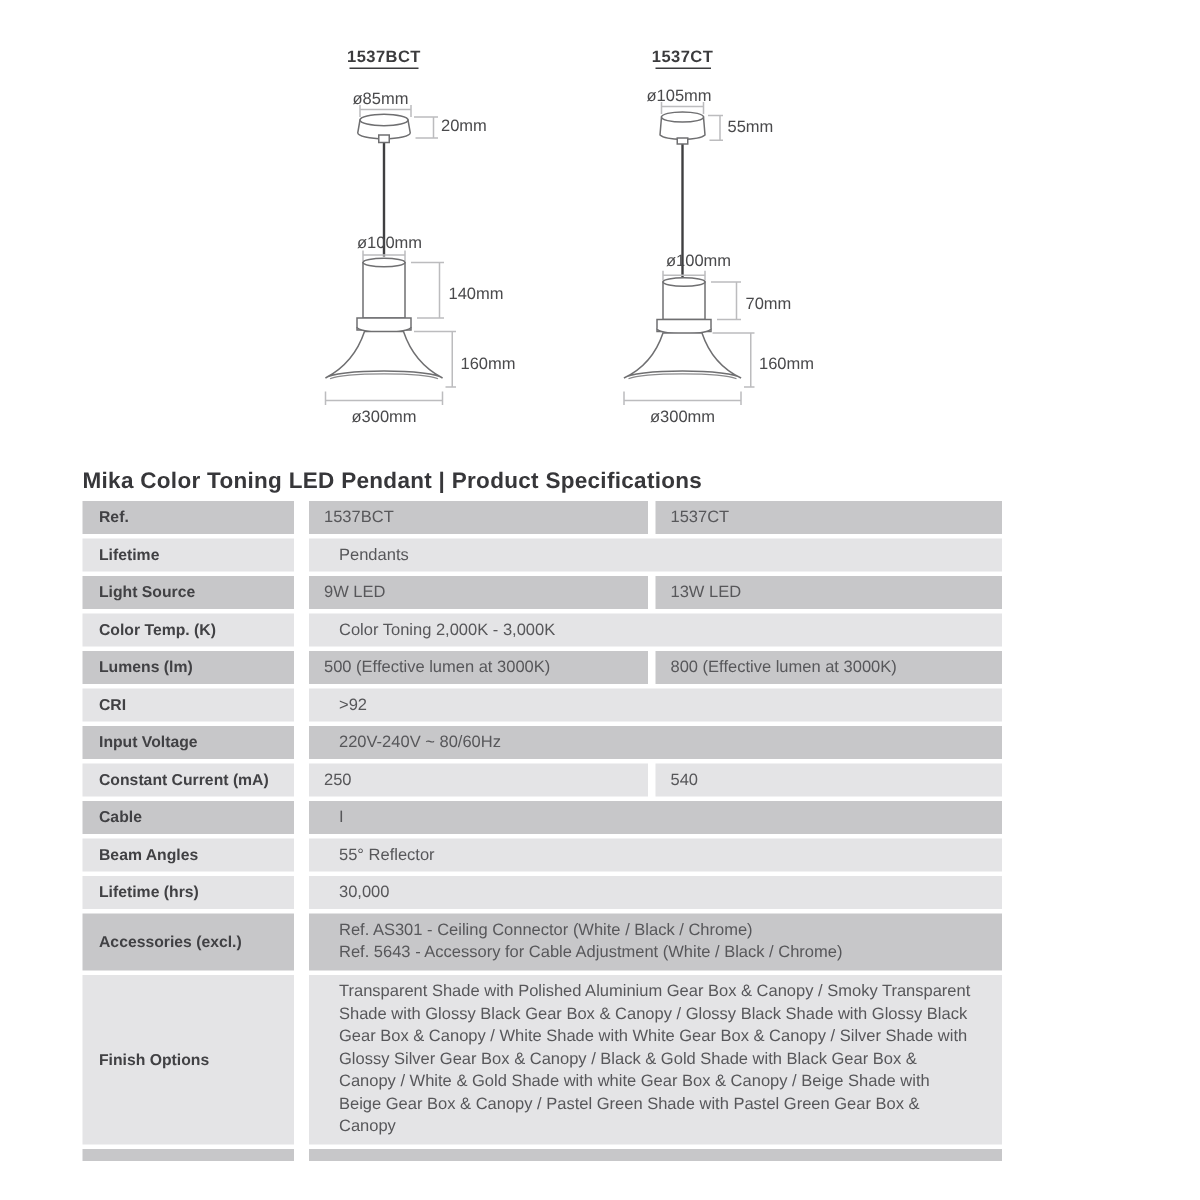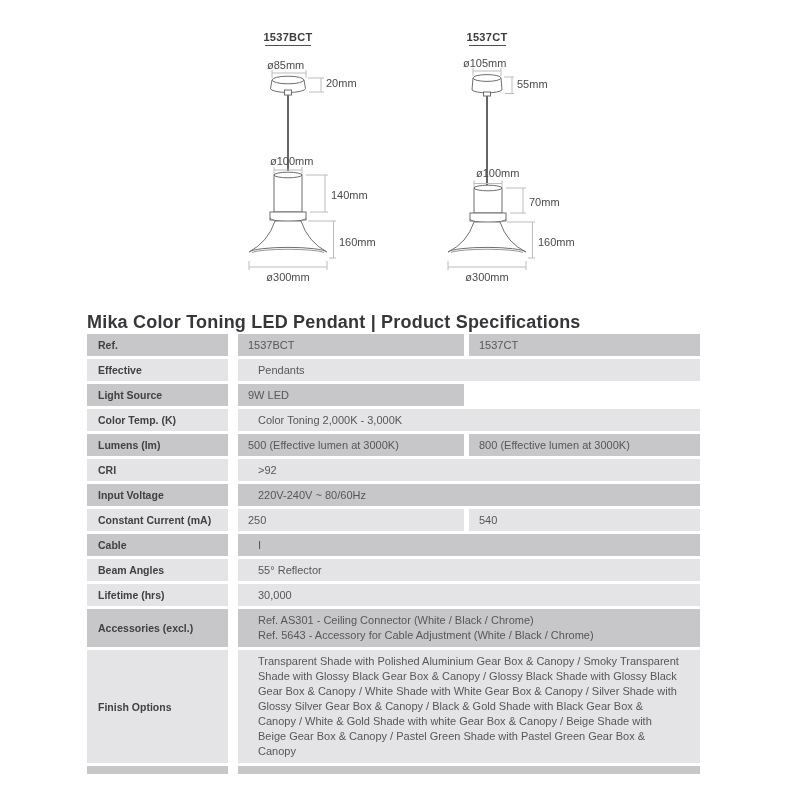--- a/index.html
+++ b/index.html
@@ -1,32 +1,31 @@
 <!DOCTYPE html>
 <html><head>
 <meta charset="utf-8">
 <style>
   html,body{margin:0;padding:0;background:#ffffff;}
   .page{
     position:relative;width:695px;height:800px;background:#ffffff;overflow:hidden;
     font-family:"Liberation Sans", sans-serif;
-    margin-left:32px;
   }
   .diagrams{position:absolute;top:0;left:0;}
   .dia-text{font-family:"Liberation Sans", sans-serif;font-size:11px;fill:#4a4a4c;}
   .dia-title{font-family:"Liberation Sans", sans-serif;font-size:11px;font-weight:bold;fill:#3b3b3d;letter-spacing:.3px;}
   .outline{fill:#ffffff;stroke:#6f6f71;stroke-width:1;}
   .thin{fill:none;stroke:#8a8a8c;stroke-width:.9;}
   .dim{stroke:#bcbcbe;stroke-width:1;fill:none;}
   .cable{stroke:#3f3f41;stroke-width:1.6;fill:none;}
   .underline{stroke:#3b3b3d;stroke-width:.9;}
 
   .page-title{
     position:absolute;top:312px;left:55px;margin:0;
-    font-size:18px;font-weight:bold;color:#37373a;letter-spacing:.2px;
+    font-size:15px;font-weight:bold;color:#37373a;letter-spacing:.2px;
   }
   .spec-table{
     position:absolute;top:334px;left:55px;width:613px;
     display:flex;flex-direction:column;gap:3px;
   }
   .row{display:flex;}
   .row.single{height:22px;}
   .cell{box-sizing:border-box;}
   .c-label{
     width:141px;flex:none;margin-right:10px;padding:0 5px 0 11px;
@@ -128,27 +127,28 @@
 
   <div class="spec-table">
 
     <div class="row single dark">
       <div class="cell c-label">Ref.</div>
       <div class="cell c-v1">1537BCT</div>
       <div class="cell c-v2">1537CT</div>
     </div>
 
     <div class="row single light">
-      <div class="cell c-label">Effective</div>
+      <div class="cell c-label">Lifetime</div>
       <div class="cell c-span">Pendants</div>
     </div>
 
     <div class="row single dark">
       <div class="cell c-label">Light Source</div>
       <div class="cell c-v1">9W LED</div>
+      <div class="cell c-v2">13W LED</div>
     </div>
 
     <div class="row single light">
       <div class="cell c-label">Color Temp. (K)</div>
       <div class="cell c-span">Color Toning 2,000K - 3,000K</div>
     </div>
 
     <div class="row single dark">
       <div class="cell c-label">Lumens (lm)</div>
       <div class="cell c-v1">500 (Effective lumen at 3000K)</div>

